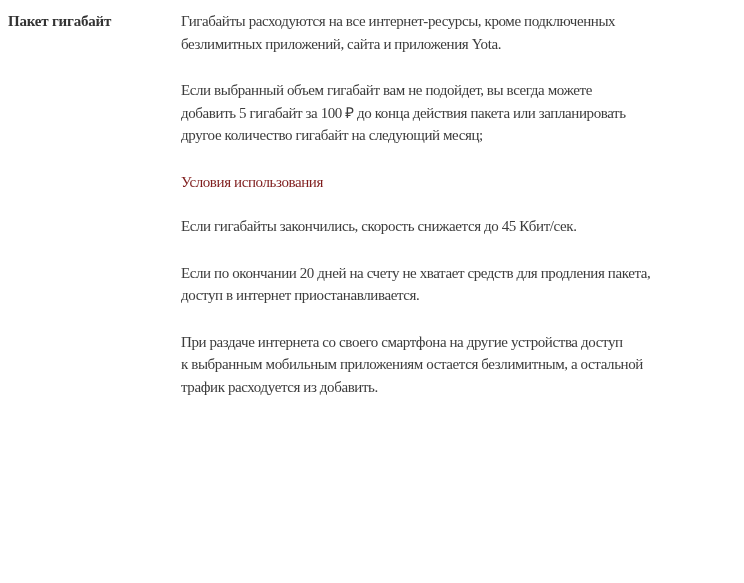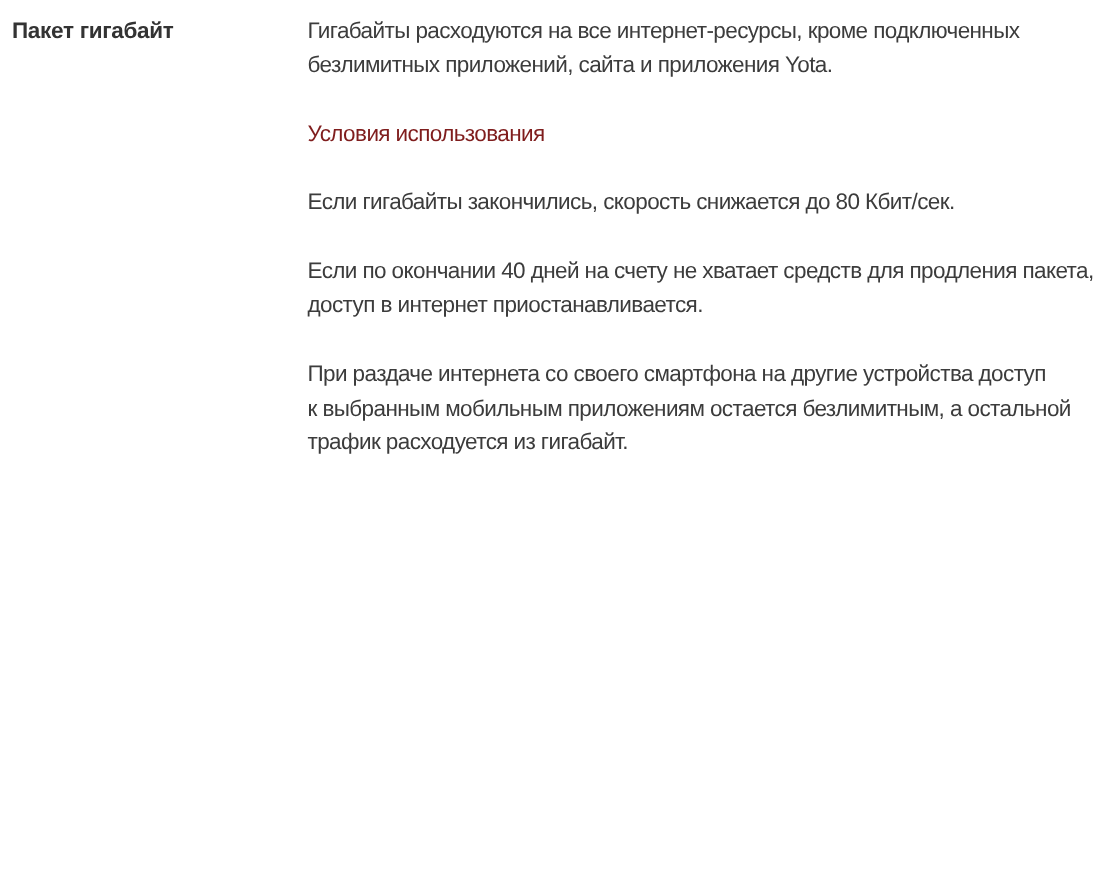--- a/index.html
+++ b/index.html
@@ -8,35 +8,35 @@
     height: 583px;
     background: #ffffff;
     font-family: "Liberation Sans", "DejaVu Sans", sans-serif;
     overflow: hidden;
   }
   .info-row {
     display: flex;
     align-items: flex-start;
     padding: 10px 0 0 8px;
     width: 744px;
+    font-family: Liberation Serif, serif;
   }
   .label-col {
     width: 173px;
     flex: 0 0 173px;
     font-size: 15px;
     font-weight: 700;
     color: #333333;
     letter-spacing: -0.2px;
     line-height: 22px;
   }
   .content-col {
     flex: 1 1 auto;
     min-width: 0;
     padding-right: 12px;
-    margin-left: 24px;
   }
   .content-col p {
     font-size: 15px;
     line-height: 22.5px;
     letter-spacing: -0.4px;
     color: #3c3c3c;
     white-space: pre-line;
     margin: 0 0 24px 0;
   }
   .content-col p.subheading {
@@ -47,27 +47,30 @@
 </head>
 <body>
 
 <div class="info-row">
   <div class="label-col">Пакет гигабайт</div>
 
   <div class="content-col">
     <p>Гигабайты расходуются на все интернет-ресурсы, кроме подключенных
 безлимитных приложений, сайта и приложения Yota.</p>
 
+    <p>Если выбранный объем гигабайт вам не подойдет, вы всегда можете
+добавить 5 гигабайт за 100 ₽ до конца действия пакета или запланировать
+другое количество гигабайт на следующий месяц;</p>
 
     <p class="subheading">Условия использования</p>
 
 
-    <p>Если гигабайты закончились, скорость снижается до 80 Кбит/сек.</p>
+    <p>Если гигабайты закончились, скорость снижается до 45 Кбит/сек.</p>
 
-    <p>Если по окончании 40 дней на счету не хватает средств для продления пакета,
+    <p>Если по окончании 20 дней на счету не хватает средств для продления пакета,
 доступ в интернет приостанавливается.</p>
 
 
     <p>При раздаче интернета со своего смартфона на другие устройства доступ
 к выбранным мобильным приложениям остается безлимитным, а остальной
-трафик расходуется из гигабайт.</p>
+трафик расходуется из добавить.</p>
   </div>
 </div>
 
 </body></html>

